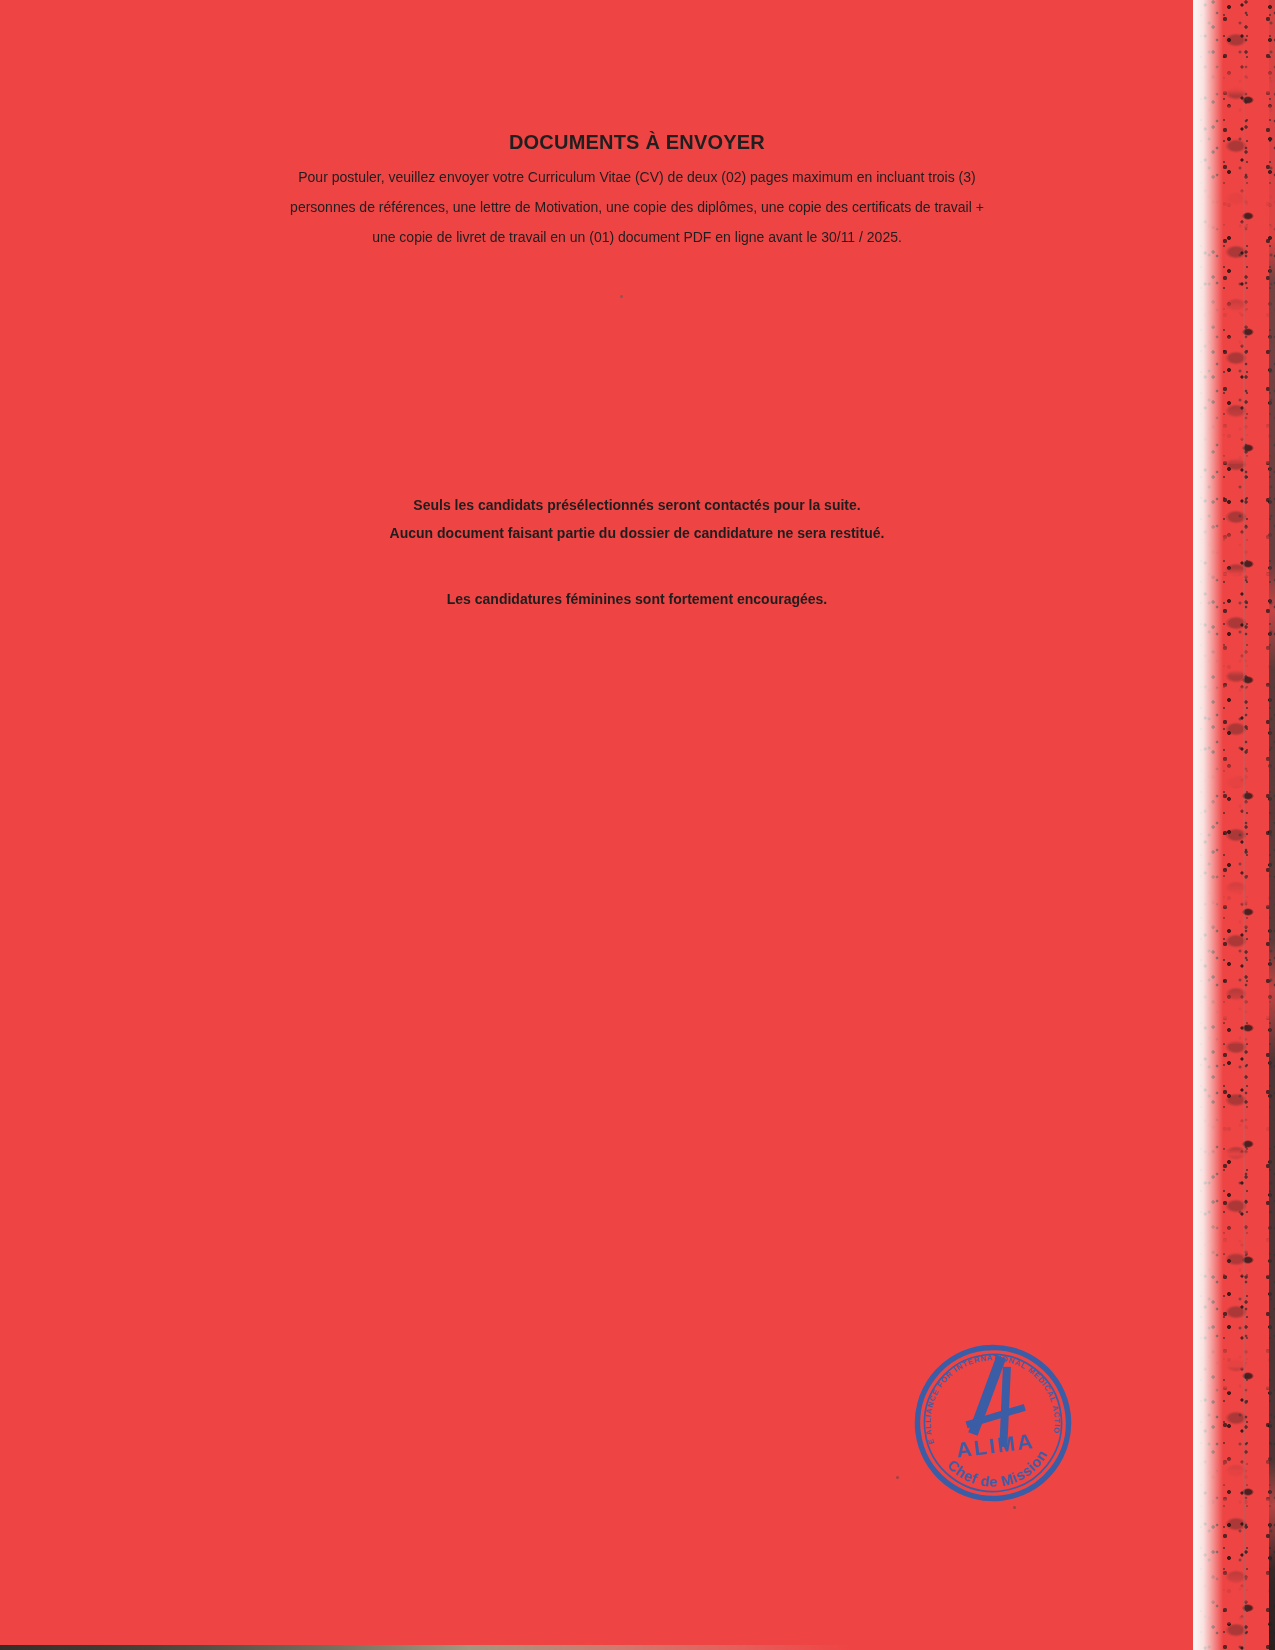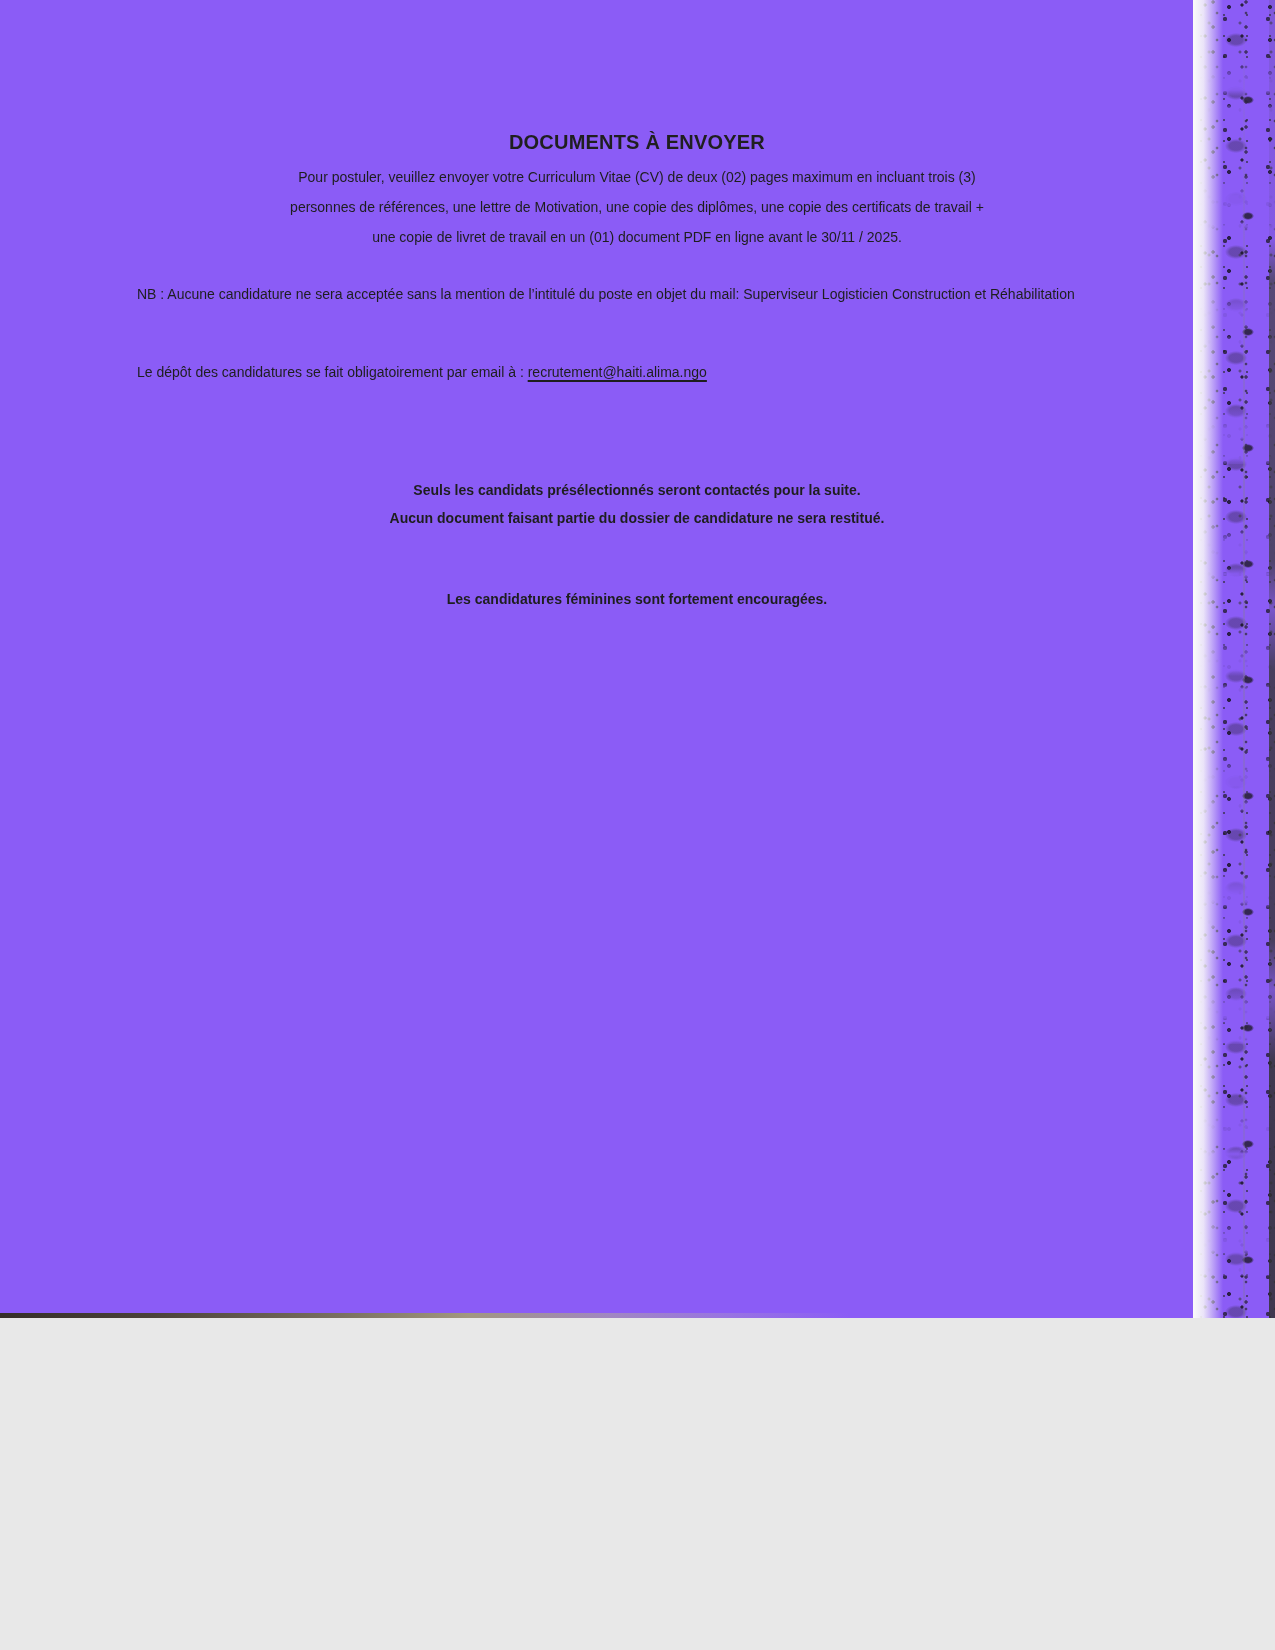--- a/index.html
+++ b/index.html
@@ -1,36 +1,36 @@
 <!DOCTYPE html>
 <html><head>
 <meta charset="utf-8">
 <style>
   html,body{margin:0;padding:0;background:#e8e8e8;}
   .page{
-    position:relative; width:1275px; height:1318px;
-    background:#8b5cf6; overflow:hidden;
+    position:relative; width:1275px; height:1650px;
+    background:#ef4444; overflow:hidden;
     font-family:"Liberation Sans","DejaVu Sans",sans-serif;
     color:#1f1f1f;
   }
   .txt{position:absolute; font-size:14px; line-height:28px; color:#1e1e1e;}
   .doc-title{
     position:absolute; left:87px; top:117px; width:1100px;
     text-align:center; font-size:20px; font-weight:bold; line-height:24px;
     letter-spacing:0.2px;
   }
   .centered3{left:87px; top:148px; width:1100px; text-align:center;
     line-height:30px; white-space:pre-line;}
   .justified{left:137px; width:1000px; text-align:justify;}
   .nb-par{top:266px;}
   .email-line{left:137px; top:344px; width:1040px;}
   .email-underline{text-decoration:underline; text-decoration-thickness:1.5px; text-underline-offset:3px;}
   .processing-par{top:399px;}
   .bold-center{left:87px; width:1100px; text-align:center; font-weight:bold; white-space:pre-line;}
-  .selection-par{top:462px;}
+  .selection-par{top:477px;}
   .women-par{top:571px;}
 
   
   .noise-strip{
     position:absolute; left:1198px; top:0; width:77px; height:1650px;
     background-image:
       radial-gradient(circle at 7px 5px,  rgba(15,15,15,0.85) 1.3px, transparent 1.9px),
       radial-gradient(circle at 19px 13px, rgba(35,35,35,0.70) 1.1px, transparent 1.7px),
       radial-gradient(circle at 31px 7px,  rgba(10,10,10,0.80) 1.6px, transparent 2.3px),
       radial-gradient(circle at 11px 23px, rgba(55,55,55,0.60) 1.2px, transparent 1.8px),
@@ -96,23 +96,21 @@
 <body>
 
 <div class="page">
 
   <h1 class="doc-title">DOCUMENTS À ENVOYER</h1>
 
   <p class="txt centered3">Pour postuler, veuillez envoyer votre Curriculum Vitae (CV) de deux (02) pages maximum en incluant trois (3)
 personnes de références, une lettre de Motivation, une copie des diplômes, une copie des certificats de travail +
 une copie de livret de travail en un (01) document PDF en ligne avant le 30/11 / 2025.</p>
 
-  <p class="txt justified nb-par">NB : Aucune candidature ne sera acceptée sans la mention de l’intitulé du poste en objet du mail: Superviseur Logisticien Construction et Réhabilitation</p>
 
-  <p class="txt email-line"><span>Le dépôt des candidatures se fait obligatoirement par email à : </span><span class="email-underline">recrutement@haiti.alima.ngo</span></p>
 
 
   <p class="txt bold-center selection-par">Seuls les candidats présélectionnés seront contactés pour la suite.
 Aucun document faisant partie du dossier de candidature ne sera restitué.</p>
 
   <p class="txt bold-center women-par">Les candidatures féminines sont fortement encouragées.</p>
 
   <div class="noise-strip"></div>
   <div class="noise-fade"></div>
   <div class="edge-faint-line"></div>

